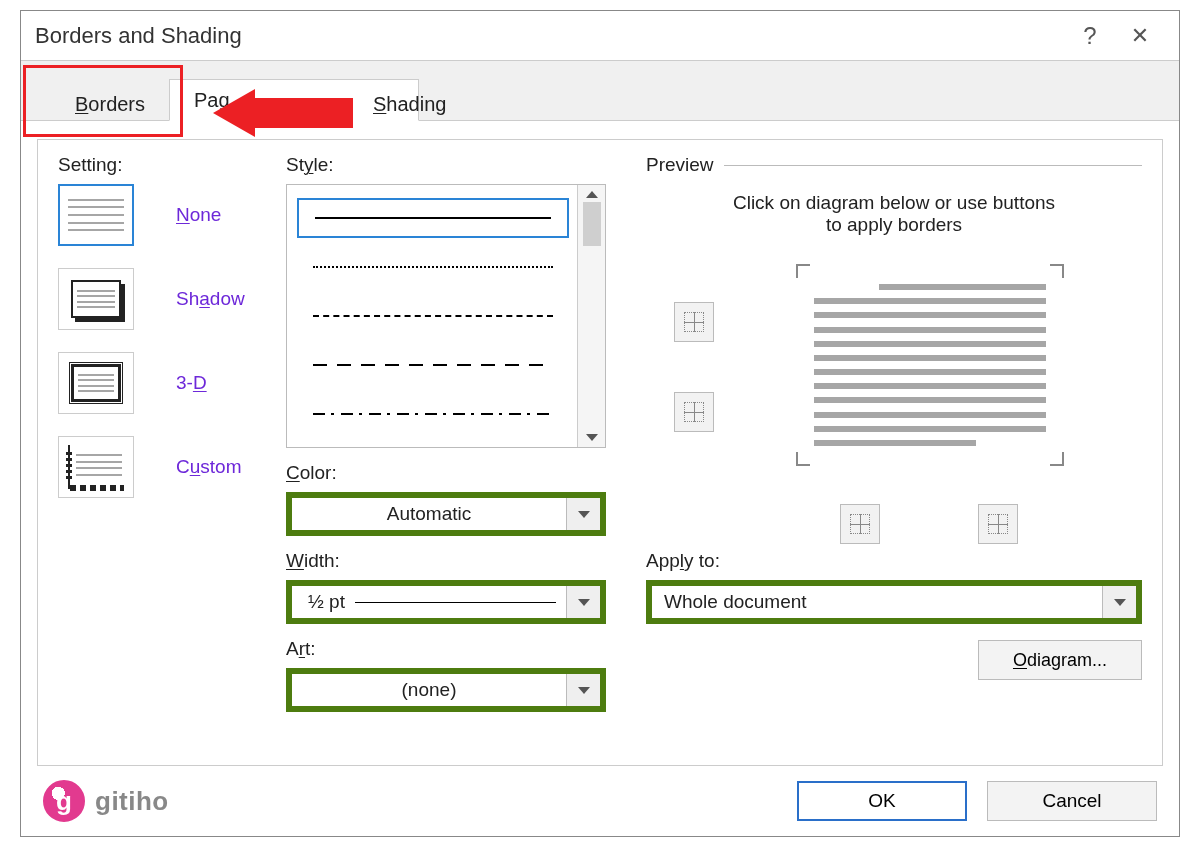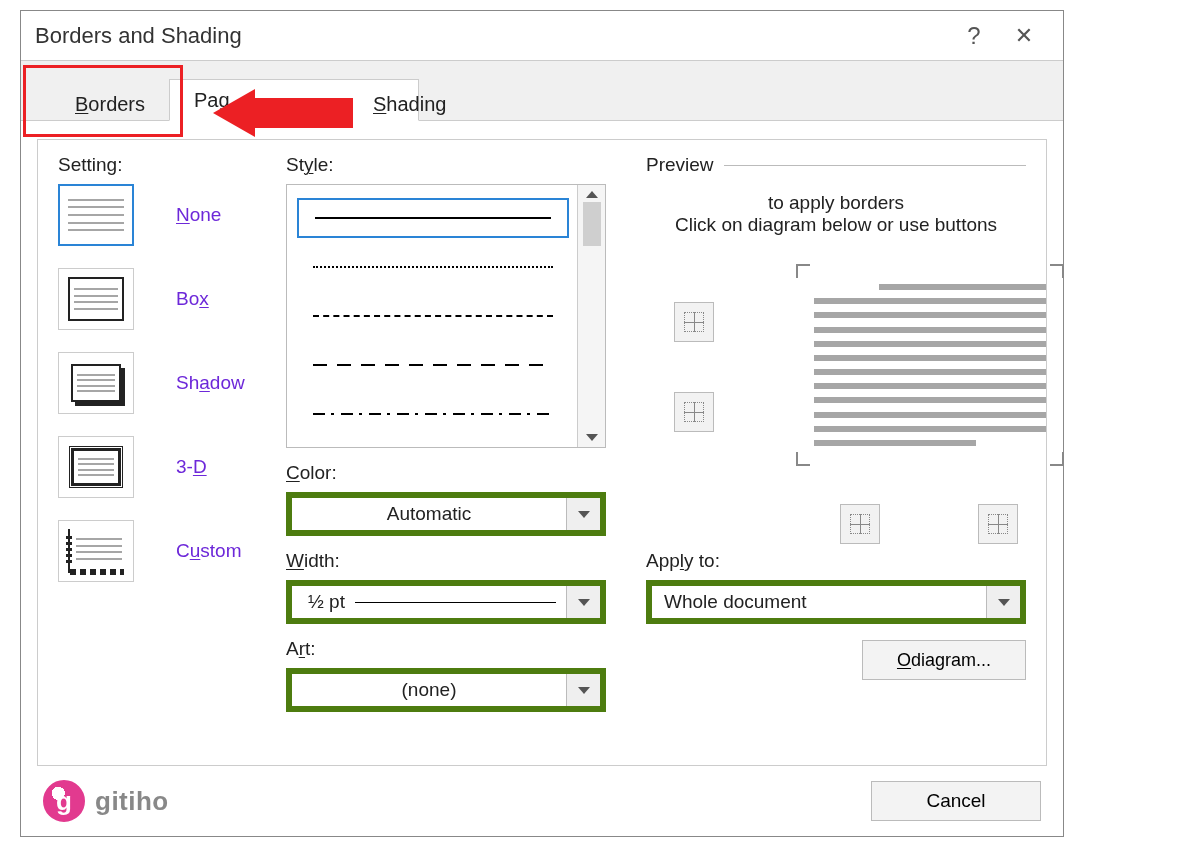--- a/index.html
+++ b/index.html
@@ -1,17 +1,17 @@
 <!DOCTYPE html>
 <html><head>
 <meta charset="utf-8">
 <style>
   * { box-sizing: border-box; font-family: "Segoe UI", Tahoma, sans-serif; }
   body { margin: 0; background: #fff; width: 1200px; height: 857px; position: relative; }
-  .dialog { position: absolute; left: 20px; top: 10px; width: 1044px; height: 827px; border: 1px solid #888; background: #fff; }
+  .dialog { position: absolute; left: 20px; top: 10px; width: 1160px; height: 827px; border: 1px solid #888; background: #fff; }
   .titlebar { height: 50px; display: flex; align-items: center; padding: 0 14px; border-bottom: 1px solid #ccc; font-size: 22px; color: #333; }
   .titlebar .title { flex: 1; }
   .title-btn { width: 50px; text-align: center; font-size: 24px; color: #555; cursor: default; }
   .tabstrip { height: 60px; background: #f0f0f0; position: relative; border-bottom: 1px solid #ccc; }
   .tab { position: absolute; top: 22px; height: 42px; display: flex; align-items: center; justify-content: center; font-size: 20px; color: #222; padding: 0 26px; }
   .tab.active { top: 18px; height: 42px; background: #fff; border: 1px solid #ccc; border-bottom: 1px solid #fff; }
   .red-outline { position: absolute; border: 3px solid #ec2024; pointer-events: none; }
   .red-arrow { position: absolute; }
   .arrow-body { background: #ec2024; }
   .arrow-head { width: 0; height: 0; }
@@ -114,33 +114,20 @@
                 <div></div>
                 <div></div>
                 <div></div>
                 <div></div>
               </div>
             </div>
         </div>
         <div class="setting-label"><span class="underlined">N</span>one</div>
       </div>
 
-      <div class="setting-item">
-        <div class="setting-swatch">
-          <div class="swatch-inner" style="border:2px solid #222; padding:4px;">
-              <div class="lines">
-                <div></div>
-                <div></div>
-                <div></div>
-                <div></div>
-              </div>
-            </div>
-        </div>
-        <div class="setting-label">Bo<span class="underlined">x</span></div>
-      </div>
 
       <div class="setting-item">
         <div class="setting-swatch">
           <div class="swatch-inner" style="border:2px solid #222; box-shadow:4px 4px 0 #222; padding:4px; width:50px; height:38px;">
               <div class="lines">
                 <div></div>
                 <div></div>
                 <div></div>
                 <div></div>
               </div>
@@ -241,22 +228,22 @@
         </div>
       </div>
     </div>
 
     <div class="col-preview">
       <div class="preview-head">
         <span class="section-label" style="margin-bottom:0">Preview</span>
         <div class="preview-rule"></div>
       </div>
       <div class="preview-hint">
+        <div>Click on diagram below or use buttons</div>
         <div>to apply borders</div>
-        <div>Click on diagram below or use buttons</div>
       </div>
       <div class="preview-body">
         <div class="pv-btn" style="left:28px; top:46px;">
             <div class="grid-icon">
               <div class="box"></div>
             </div>
           </div>
         <div class="pv-btn" style="left:28px; top:136px;">
             <div class="grid-icon">
               <div class="box"></div>
@@ -308,16 +295,17 @@
       </div>
     </div>
   </div>
 
   <div class="footer">
     <div class="logo">
       <div class="logo-g">g</div>
       <div class="logo-text">gitiho</div>
     </div>
     <div class="footer-btns">
+      <div class="btn primary">OK</div>
       <div class="btn secondary">Cancel</div>
     </div>
   </div>
 </div>
 
 </body></html>

